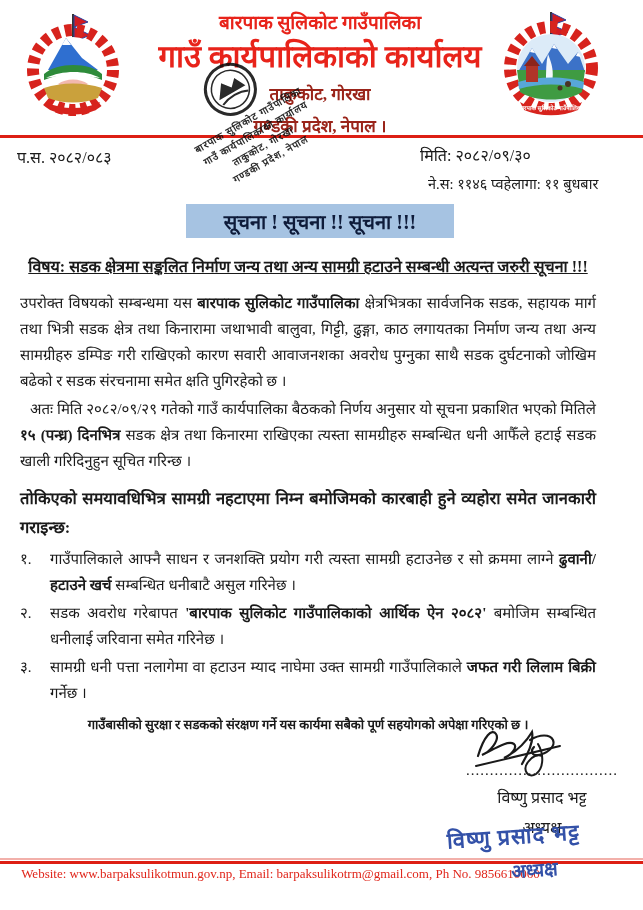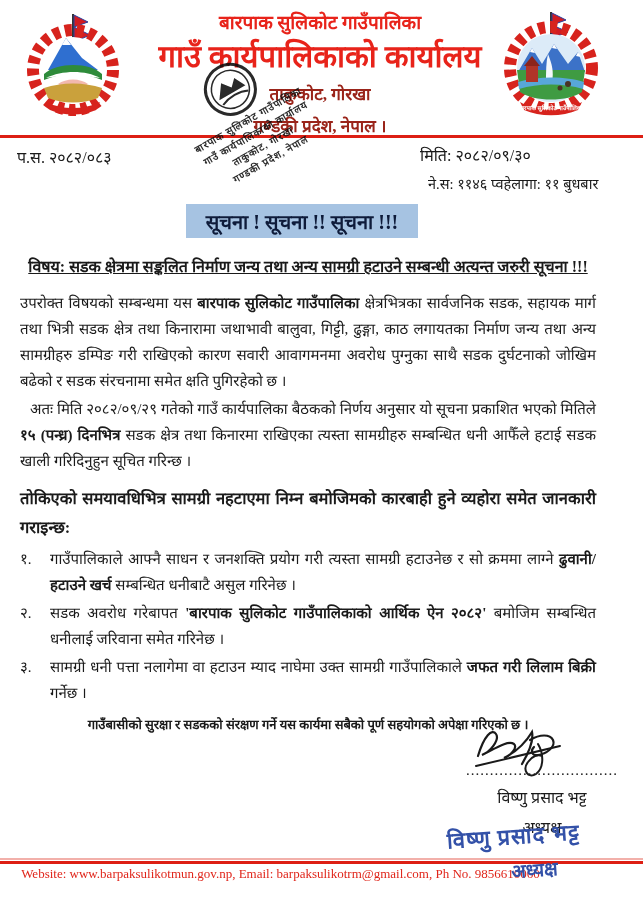--- a/index.html
+++ b/index.html
@@ -23,21 +23,21 @@
             transform:rotate(-30deg);transform-origin:50% 20%;opacity:0.88;text-align:center;}
   .stamp-wm .wm-emblem{margin:0 auto;display:block;}
   .wm-line{font-weight:bold;font-size:10px;color:#0d0d0d;letter-spacing:1px;line-height:15px;white-space:nowrap;}
 
   
   .meta-ref{position:absolute;left:17px;top:146px;font-size:16px;}
   .meta-date{position:absolute;left:420px;top:144px;font-size:16px;}
   .meta-nes{position:absolute;left:420px;top:173px;font-size:14.5px;margin-left:8px;}
 
   
-  .notice-banner{position:absolute;left:186px;top:204px;width:232px;height:34px;background:#a6c3e2;
+  .notice-banner{position:absolute;left:186px;top:204px;width:268px;height:34px;background:#a6c3e2;
                  display:flex;align-items:center;justify-content:center;
                  font-weight:bold;font-size:20px;color:#0e1b3a;z-index:2;}
 
   
   .content{position:absolute;left:20px;top:252px;width:576px;font-size:15px;line-height:26px;}
   .subject{font-weight:bold;font-size:16px;text-align:center;text-decoration:underline;
            line-height:30px;margin:0 4px 8px 4px;}
   .para{text-align:justify;margin:0 0 2px 0;}
   .para2{text-indent:10px;}
   .list-heading{font-weight:bold;font-size:16.5px;line-height:29px;margin-top:10px;text-align:justify;}
@@ -135,21 +135,21 @@
 
   <div class="meta-ref">प.स. २०८२/०८३</div>
   <div class="meta-date">मिति: २०८२/०९/३०</div>
   <div class="meta-nes">ने.स: ११४६ प्वहेलागा: ११ बुधबार</div>
 
   <div class="notice-banner">सूचना ! सूचना !! सूचना !!!</div>
 
   <div class="content">
     <div class="subject">विषय: सडक क्षेत्रमा सङ्कलित निर्माण जन्य तथा अन्य सामग्री हटाउने सम्बन्धी अत्यन्त जरुरी सूचना !!!</div>
 
-    <p class="para"><span>उपरोक्त विषयको सम्बन्धमा यस </span><b>बारपाक सुलिकोट गाउँपालिका</b><span> क्षेत्रभित्रका सार्वजनिक सडक, सहायक मार्ग तथा भित्री सडक क्षेत्र तथा किनारामा जथाभावी बालुवा, गिट्टी, ढुङ्गा, काठ लगायतका निर्माण जन्य तथा अन्य सामग्रीहरु डम्पिङ गरी राखिएको कारण सवारी आवागमनमा अवरोध पुग्नुका साथै सडक दुर्घटनाको जोखिम बढेको र सडक संरचनामा समेत क्षति पुगिरहेको छ ।</span></p>
+    <p class="para"><span>उपरोक्त विषयको सम्बन्धमा यस </span><b>बारपाक सुलिकोट गाउँपालिका</b><span> क्षेत्रभित्रका सार्वजनिक सडक, सहायक मार्ग तथा भित्री सडक क्षेत्र तथा किनारामा जथाभावी बालुवा, गिट्टी, ढुङ्गा, काठ लगायतका निर्माण जन्य तथा अन्य सामग्रीहरु डम्पिङ गरी राखिएको कारण सवारी आवाजनशका अवरोध पुग्नुका साथै सडक दुर्घटनाको जोखिम बढेको र सडक संरचनामा समेत क्षति पुगिरहेको छ ।</span></p>
 
     <p class="para para2"><span>अतः मिति २०८२/०९/२९ गतेको गाउँ कार्यपालिका बैठकको निर्णय अनुसार यो सूचना प्रकाशित भएको मितिले </span><b>१५ (पन्ध्र) दिनभित्र</b><span> सडक क्षेत्र तथा किनारमा राखिएका त्यस्ता सामग्रीहरु सम्बन्धित धनी आफैँले हटाई सडक खाली गरिदिनुहुन सूचित गरिन्छ ।</span></p>
 
     <div class="list-heading">तोकिएको समयावधिभित्र सामग्री नहटाएमा निम्न बमोजिमको कारबाही हुने व्यहोरा समेत जानकारी गराइन्छ:</div>
 
     <div class="olist">
       <div class="oitem">
         <span class="num">१.</span>
         <span class="itxt"><span>गाउँपालिकाले आफ्नै साधन र जनशक्ति प्रयोग गरी त्यस्ता सामग्री हटाउनेछ र सो क्रममा लाग्ने </span><b>ढुवानी/हटाउने खर्च</b><span> सम्बन्धित धनीबाटै असुल गरिनेछ ।</span></span>
       </div>

